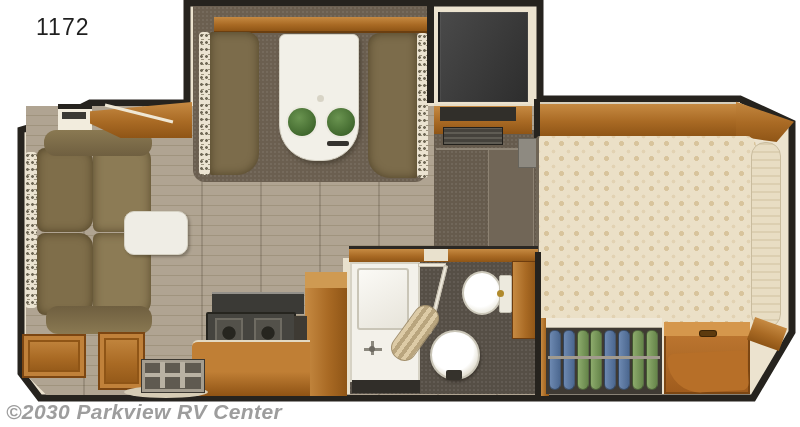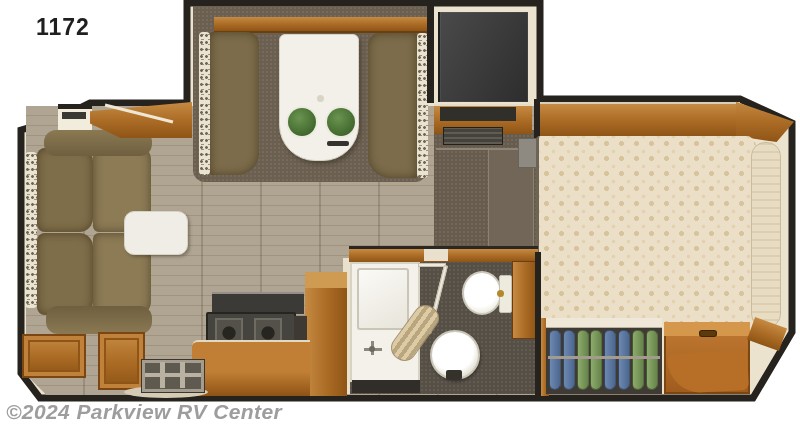--- a/index.html
+++ b/index.html
@@ -1,21 +1,21 @@
 <!DOCTYPE html>
 <html><head>
 <meta charset="utf-8">
 <style>
   html,body{margin:0;padding:0;background:#fff;}
   #stage{position:relative;width:800px;height:427px;background:#ffffff;overflow:hidden;
          font-family:"Liberation Sans","DejaVu Sans",sans-serif;}
   #stage *{position:absolute;box-sizing:border-box;}
 
   
-  #model-number{left:36px;top:14px;font-size:23px;font-weight:700;color:#1f1f1f;letter-spacing:1px;z-index:50;}
+  #model-number{left:36px;top:14px;font-size:23px;font-weight:400;color:#1f1f1f;letter-spacing:1px;z-index:50;}
   #watermark{left:6px;top:400px;font-size:21px;font-weight:700;font-style:italic;color:#9d9d9d;
              letter-spacing:.4px;white-space:nowrap;z-index:60;text-shadow:1px 1px 0 rgba(255,255,255,.55);}
 
   
   #shell-svg{left:0;top:0;width:800px;height:427px;}
 
   
   #main-floor{left:26px;top:106px;width:512px;height:289px;
     background:repeating-linear-gradient(180deg,#b0a492 0 9px,#a0947e 9px 10px),
                repeating-linear-gradient(90deg,transparent 0 57px,rgba(90,80,65,.20) 57px 59px);
@@ -260,14 +260,14 @@
   <div id="wall-cabinet-slot"></div>
   <div id="corner-shelf" class="wood"></div>
   <div id="corner-shelf-brace"></div>
   <div id="entry-threshold"></div>
   <div id="entry-step"></div>
   <div id="step-bar-1" class="step-bar-v"></div>
   <div id="step-bar-2" class="step-bar-v"></div>
   <div id="step-bar-h"></div>
 
   <div id="model-number">1172</div>
-  <div id="watermark">©2024 Parkview RV Center</div>
+  <div id="watermark">©2030 Parkview RV Center</div>
 </div>
 
 </body></html>

